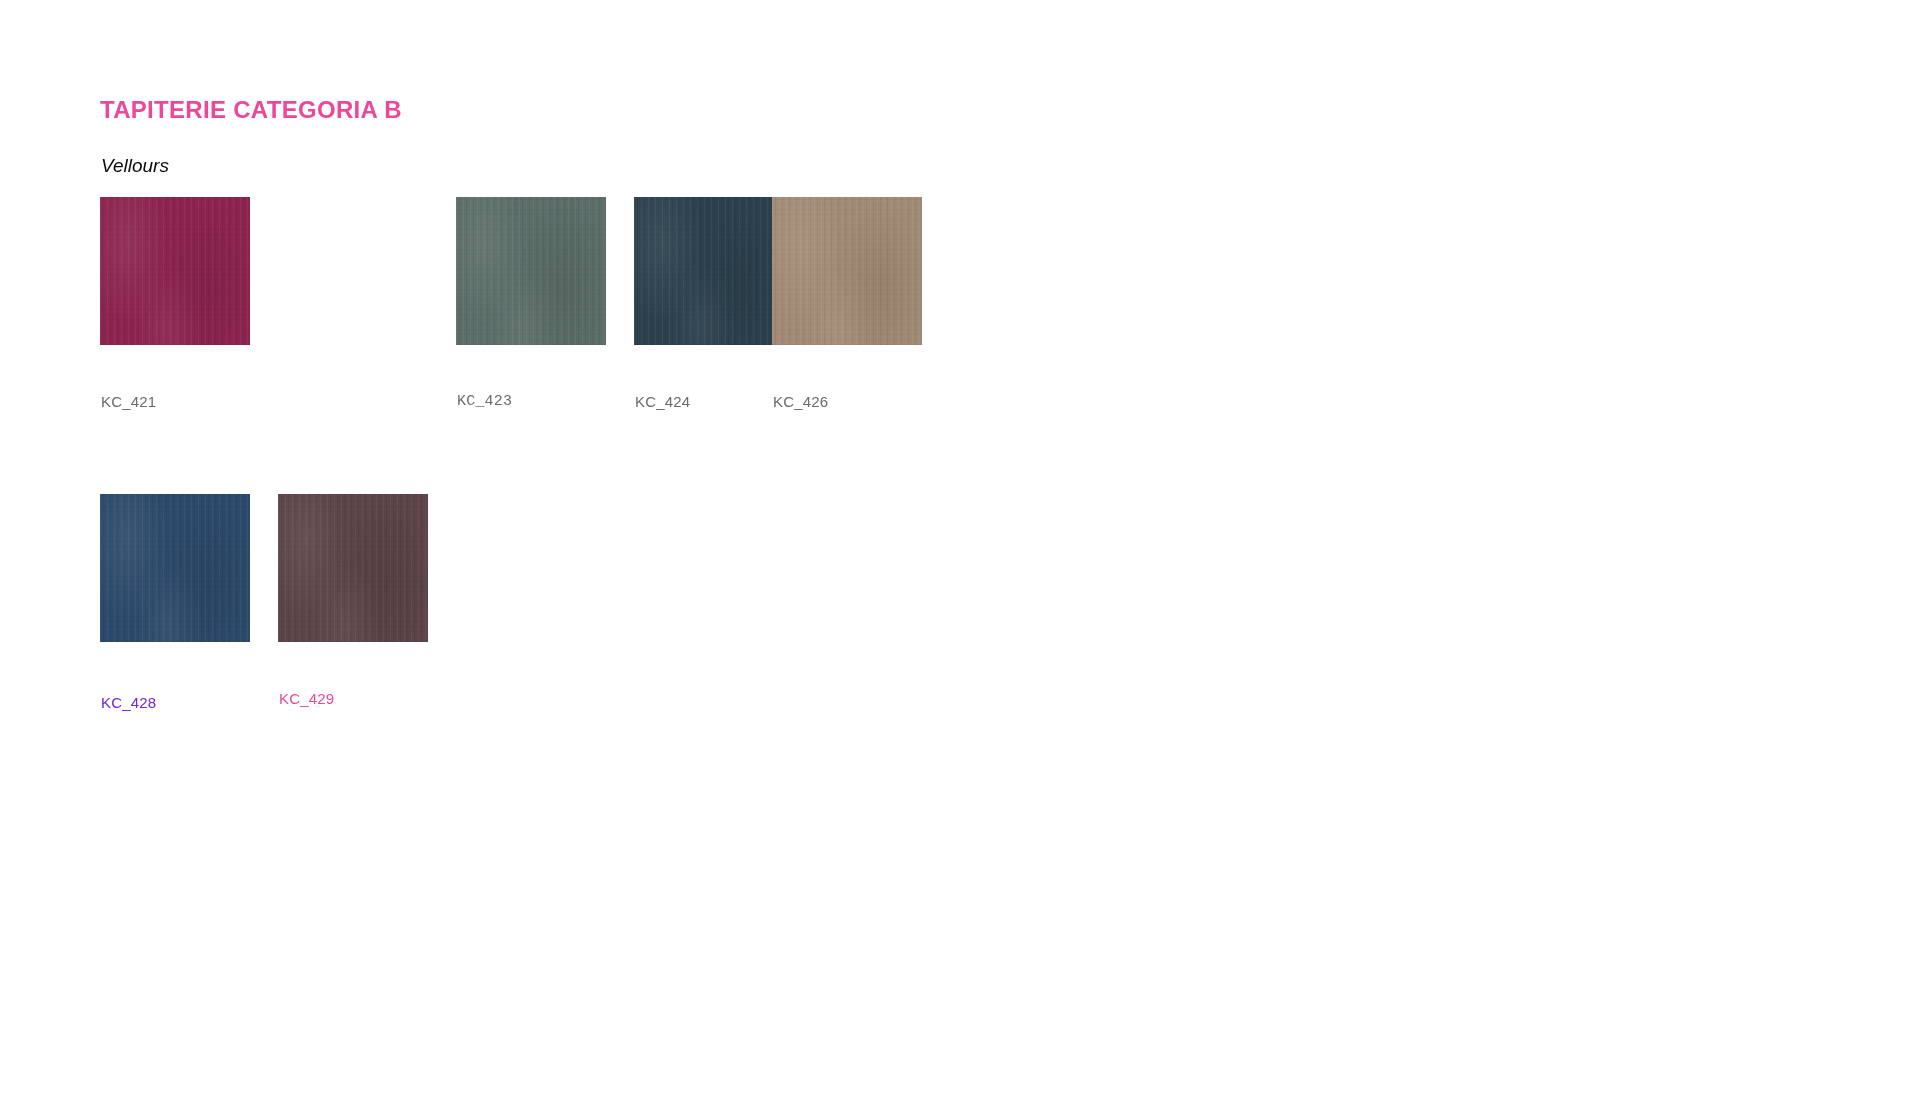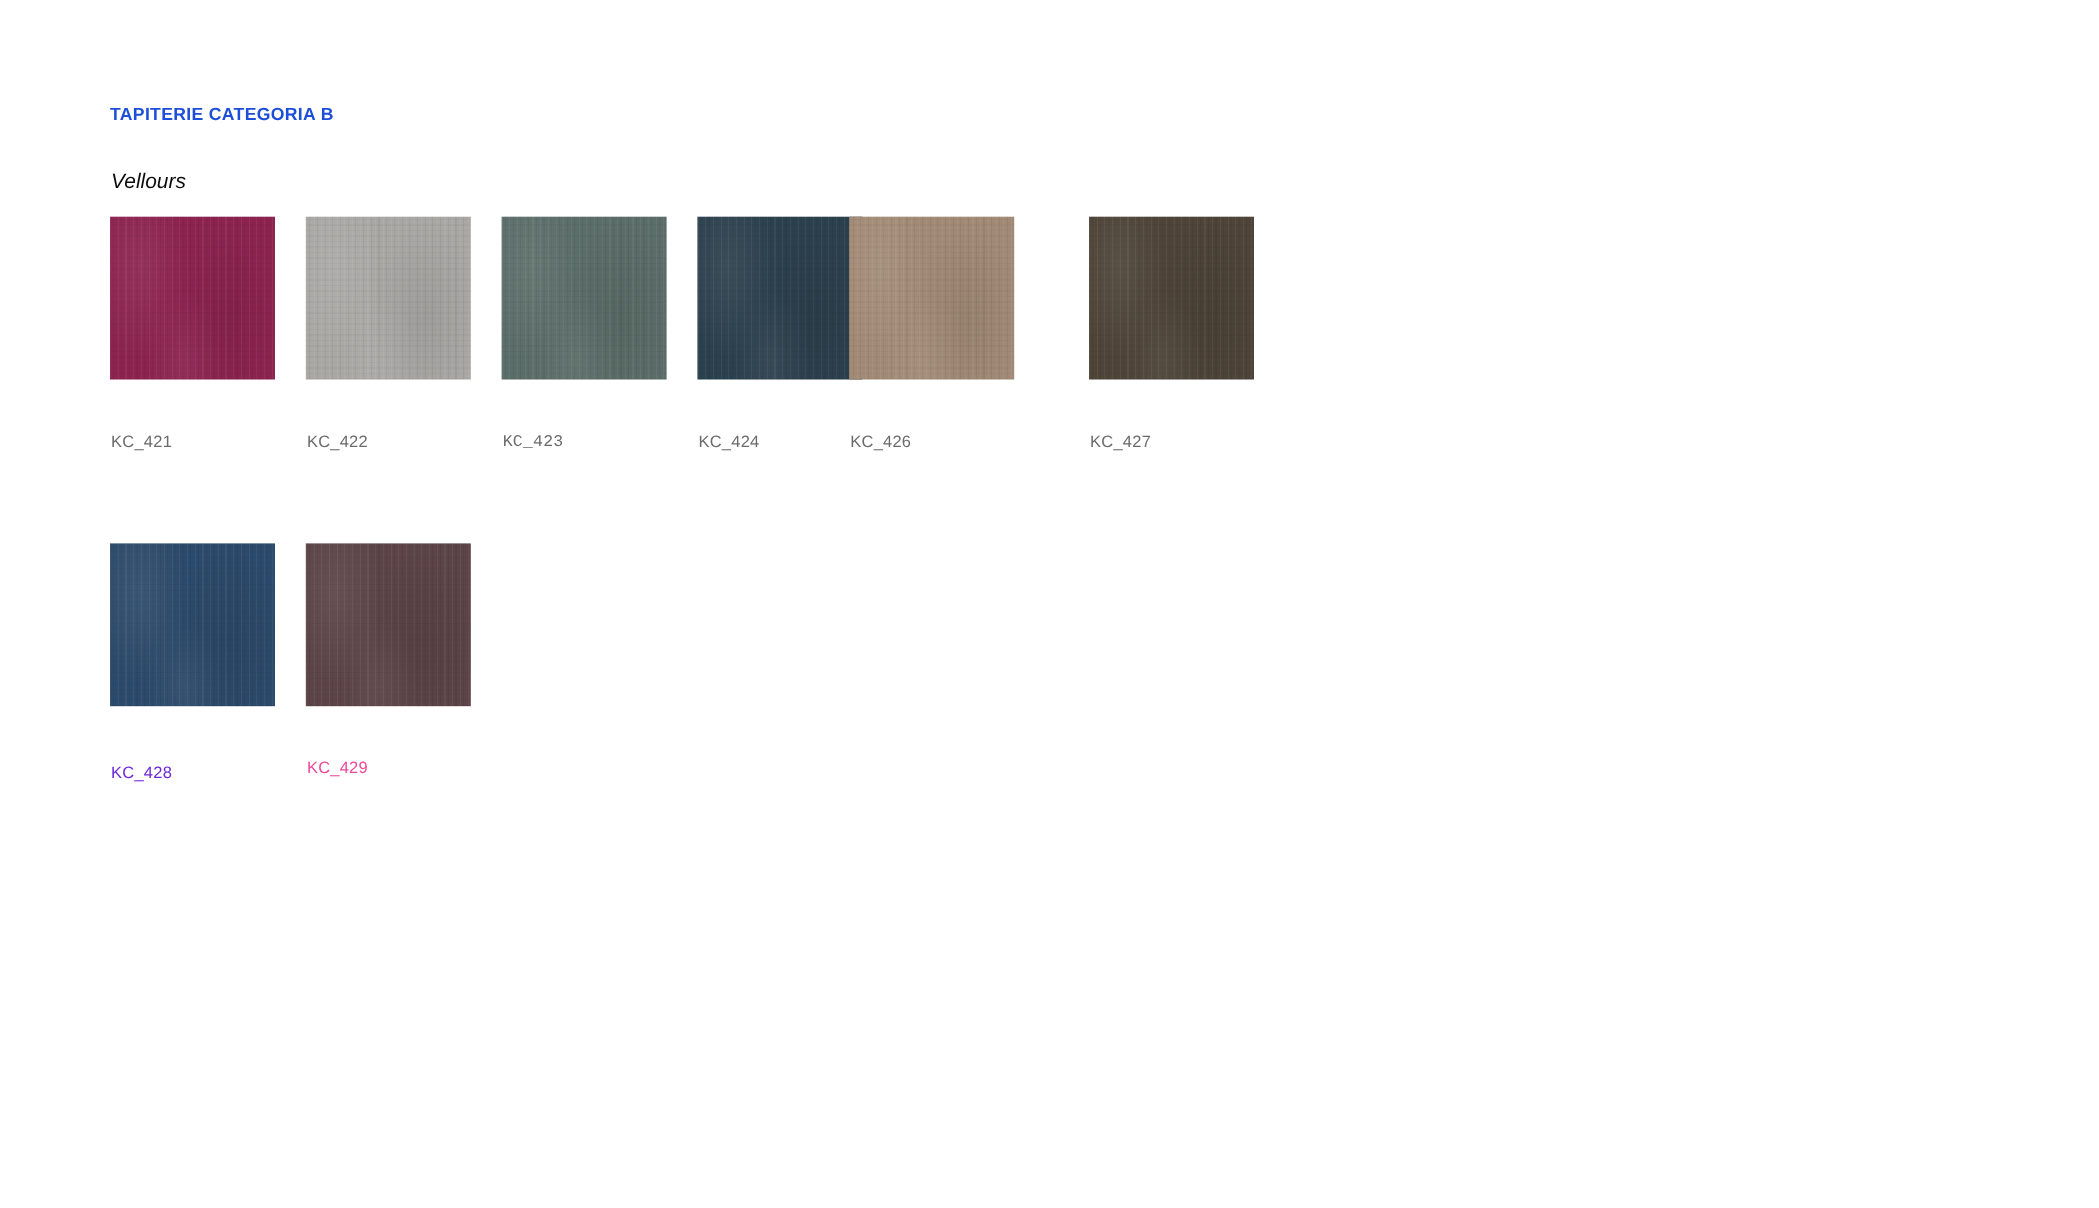--- a/index.html
+++ b/index.html
@@ -23,24 +23,24 @@
     top: 0;
     width: 1908px;
     height: 1098px;
     background: #ffffff;
   }
 
   .page-title {
     position: absolute;
     left: 100px;
     top: 96px;
-    font-size: 16px;
+    font-size: 24px;
     font-weight: bold;
     letter-spacing: 0.3px;
-    color: #1d4ed8;
+    color: #ec4899;
     white-space: nowrap;
   }
 
   .section-title {
     position: absolute;
     left: 101px;
     top: 155px;
     font-size: 19px;
     font-style: italic;
     font-weight: 400;
@@ -132,28 +132,20 @@
   <div class="swatch-grid" id="swatch-grid">
       <div class="swatch-row" style="height: 297px;">
         <div class="swatch-cell" style="left: 0px; width: 150px;">
           <div class="swatch-chip" style="background-color: rgb(141, 36, 80); width: 150px; height: 148px;">
             <div class="tex-v"></div>
             <div class="tex-b"></div>
             <div class="tex-h"></div>
           </div>
           <div class="swatch-label" style="top: 196px; color: rgb(107, 107, 107);">KC_421</div>
         </div>
-        <div class="swatch-cell" style="left: 178px; width: 150px;">
-          <div class="swatch-chip" style="background-color: rgb(170, 168, 165); width: 150px; height: 148px;">
-            <div class="tex-v"></div>
-            <div class="tex-b"></div>
-            <div class="tex-h"></div>
-          </div>
-          <div class="swatch-label" style="top: 196px; color: rgb(107, 107, 107);">KC_422</div>
-        </div>
         <div class="swatch-cell" style="left: 356px; width: 140px; font-family: Liberation Mono, monospace;">
           <div class="swatch-chip" style="background-color: rgb(92, 110, 105); width: 150px; height: 148px;">
             <div class="tex-v"></div>
             <div class="tex-b"></div>
             <div class="tex-h"></div>
           </div>
           <div class="swatch-label" style="top: 196px; color: rgb(107, 107, 107);">KC_423</div>
         </div>
         <div class="swatch-cell" style="left: 534px; width: 126px;">
           <div class="swatch-chip" style="background-color: rgb(44, 65, 78); width: 150px; height: 148px;">
@@ -163,28 +155,20 @@
           </div>
           <div class="swatch-label" style="top: 196px; color: rgb(107, 107, 107);">KC_424</div>
         </div>
         <div class="swatch-cell" style="left: 672px; width: 140px;">
           <div class="swatch-chip" style="background-color: rgb(162, 139, 118); width: 150px; height: 148px;">
             <div class="tex-v"></div>
             <div class="tex-b"></div>
             <div class="tex-h"></div>
           </div>
           <div class="swatch-label" style="top: 196px; color: rgb(107, 107, 107);">KC_426</div>
-        </div>
-        <div class="swatch-cell" style="left: 890px; width: 150px;">
-          <div class="swatch-chip" style="background-color: rgb(78, 68, 56); width: 150px; height: 148px;">
-            <div class="tex-v"></div>
-            <div class="tex-b"></div>
-            <div class="tex-h"></div>
-          </div>
-          <div class="swatch-label" style="top: 196px; color: rgb(107, 107, 107);">KC_427</div>
         </div>
       </div>
       <div class="swatch-row" style="height: 297px;">
         <div class="swatch-cell" style="left: 0px; width: 150px;">
           <div class="swatch-chip" style="background-color: rgb(44, 74, 107); width: 150px; height: 148px;">
             <div class="tex-v"></div>
             <div class="tex-b"></div>
             <div class="tex-h"></div>
           </div>
           <div class="swatch-label" style="top: 200px; color: #6d28d9;">KC_428</div>

